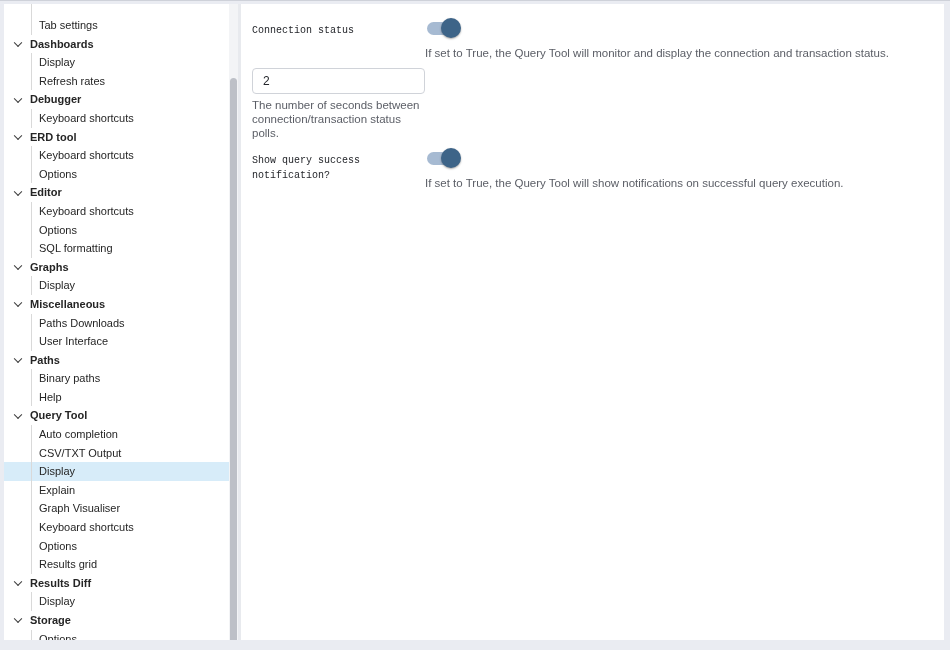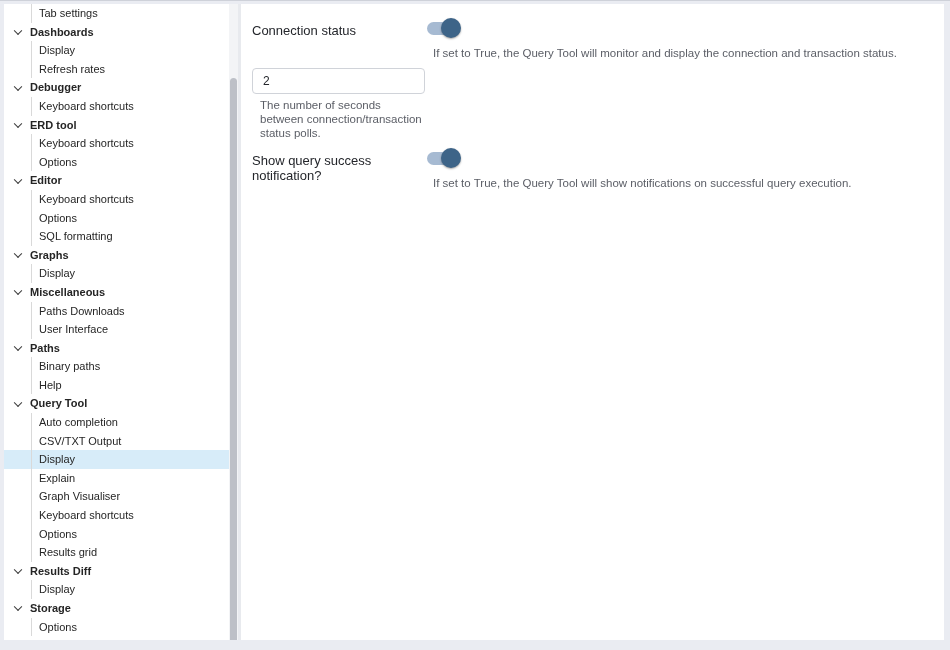--- a/index.html
+++ b/index.html
@@ -22,20 +22,21 @@
   }
 
   
   .sidebar {
     position:relative;
     width:237px;
     flex:0 0 237px;
     border-right:3px solid #e8eaee;
     background:#ffffff;
     overflow:hidden;
+    padding-top:12px;
   }
   .tree-row {
     position:relative;
     height:18.6px;
     line-height:18.6px;
     font-size:11px;
     color:#252525;
     white-space:nowrap;
     cursor:pointer;
   }
@@ -81,31 +82,31 @@
   }
   .setting-row {
     display:grid;
     grid-template-columns:173px 1fr;
     margin-bottom:8px;
     align-items:start;
   }
   .setting-label {
     padding-top:5px;
     padding-right:14px;
-    font-size:13px;
+    font-size:10px;
     line-height:15px;
     color:#24262b;
+    font-family:Liberation Mono, monospace;
   }
   .control-cell { min-width:0; }
   .help-text {
     margin-top:4px;
     font-size:11.5px;
     line-height:14px;
     color:#5b5e66;
-    margin-left:8px;
   }
 
   
   .switch {
     position:relative;
     width:34px; height:20px;
     margin-left:2px;
     display:inline-block;
     cursor:pointer;
   }

